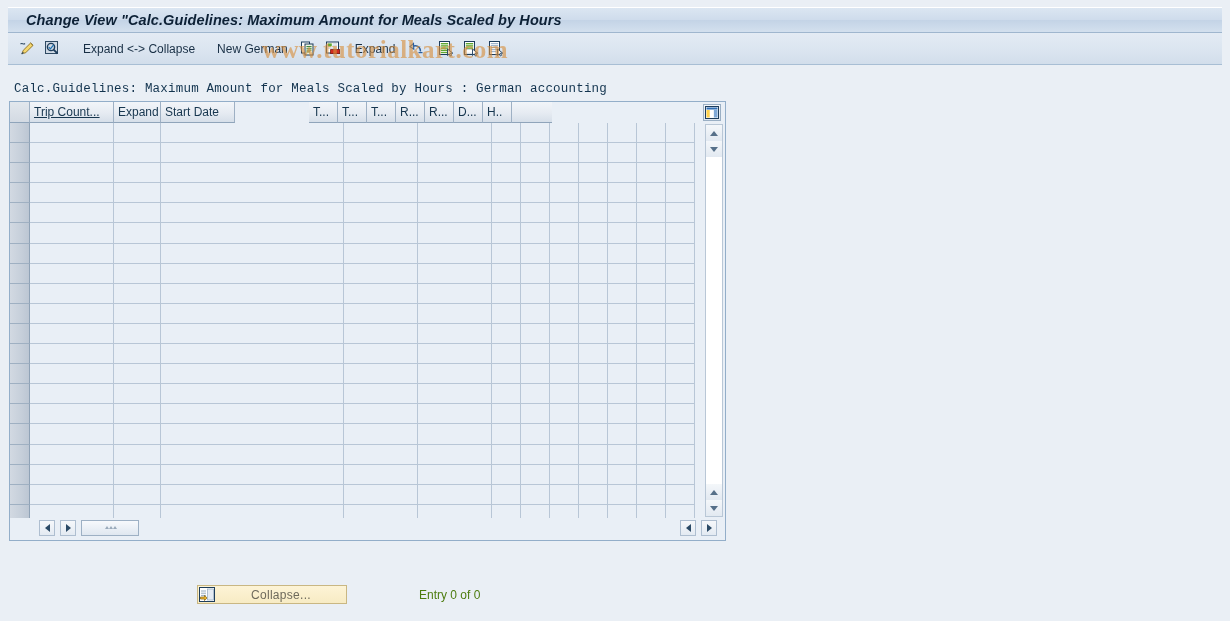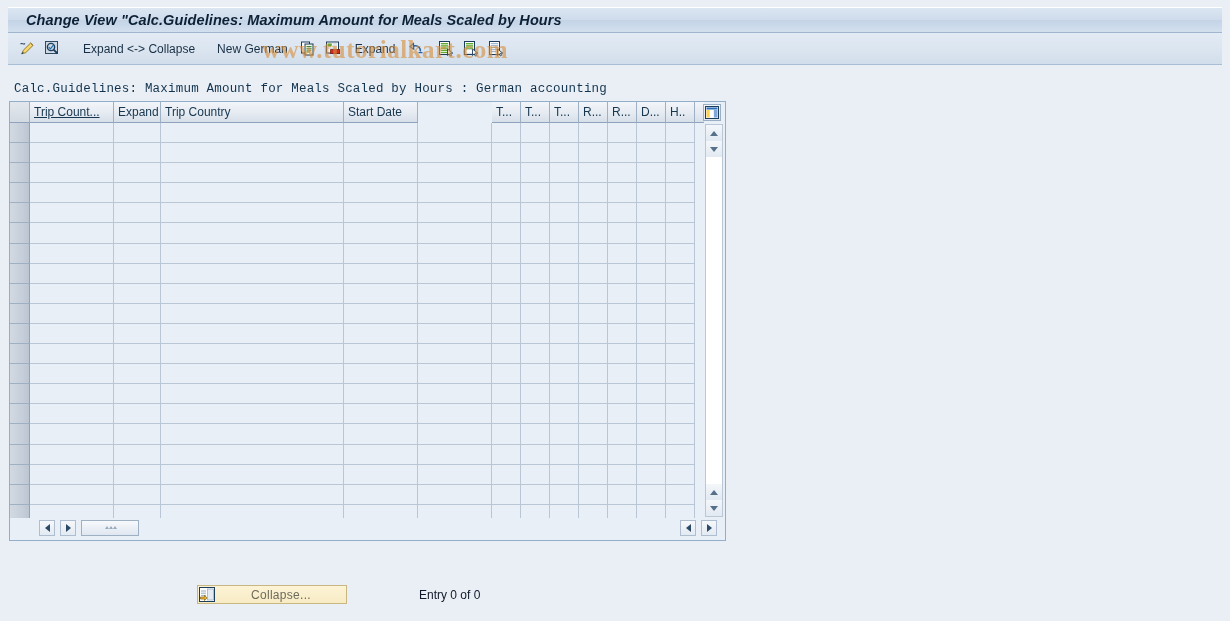--- a/index.html
+++ b/index.html
@@ -280,21 +280,21 @@
     text-align: center;
     font-size: 12px;
     color: #6e6a5c;
     letter-spacing: 0.3px;
   }
   #entry-status {
     position: absolute;
     left: 419px;
     top: 588px;
     font-size: 12px;
-    color: #0f172a;
+    color: #4d7c0f;
     white-space: nowrap;
   }
 </style>
 </head>
 <body>
 
 <div id="titlebar">
   <span class="title-text">Change View "Calc.Guidelines: Maximum Amount for Meals Scaled by Hours</span>
 </div>
 
@@ -418,21 +418,20 @@
 
 <div id="subtitle">Calc.Guidelines: Maximum Amount for Meals Scaled by Hours : German accounting</div>
 
 <div id="table-panel">
 
   <div id="grid-area">
     <div id="grid-head">
         <div class="hcell sel" style="width: 20px;"></div>
         <div class="hcell" style="width: 84px; text-decoration: underline;">Trip Count...</div>
         <div class="hcell" style="width: 47px;">Expand</div>
-        <div class="hcell" style="width: 183px;">Trip Country</div>
         <div class="hcell" style="width: 74px;">Start Date</div>
         <div class="hcell" style="width: 74px; margin-top: 28px;">End Date</div>
         <div class="hcell" style="width: 29px;">T...</div>
         <div class="hcell" style="width: 29px;">T...</div>
         <div class="hcell" style="width: 29px;">T...</div>
         <div class="hcell" style="width: 29px;">R...</div>
         <div class="hcell" style="width: 29px;">R...</div>
         <div class="hcell" style="width: 29px;">D...</div>
         <div class="hcell" style="width: 29px;">H..</div>
         <div class="hcell" style="width: 40px; border-right: none;"></div>

